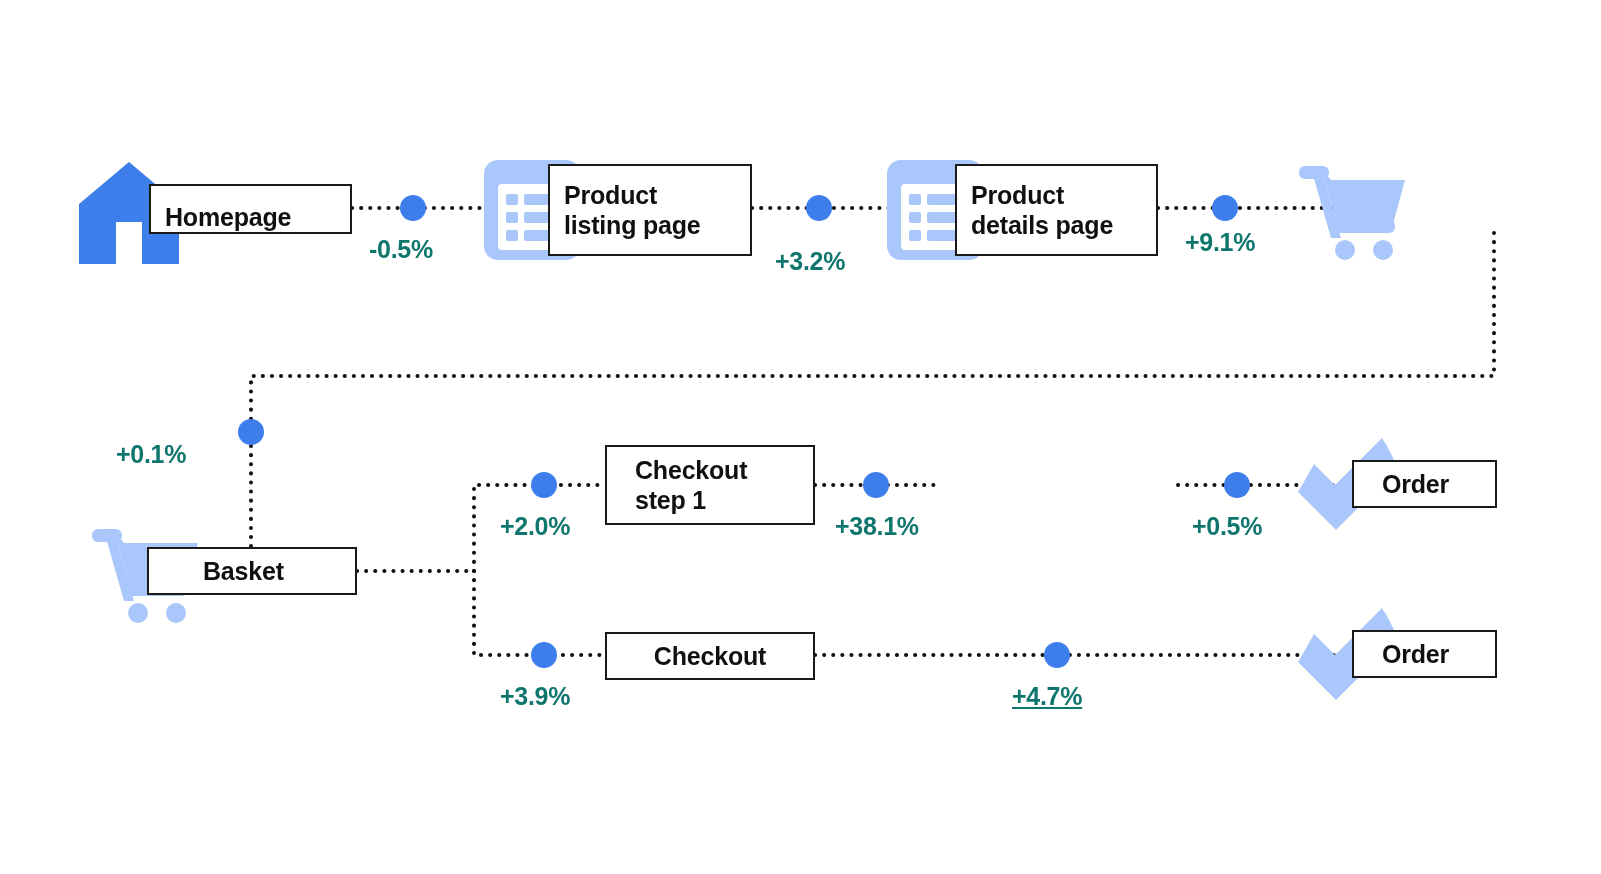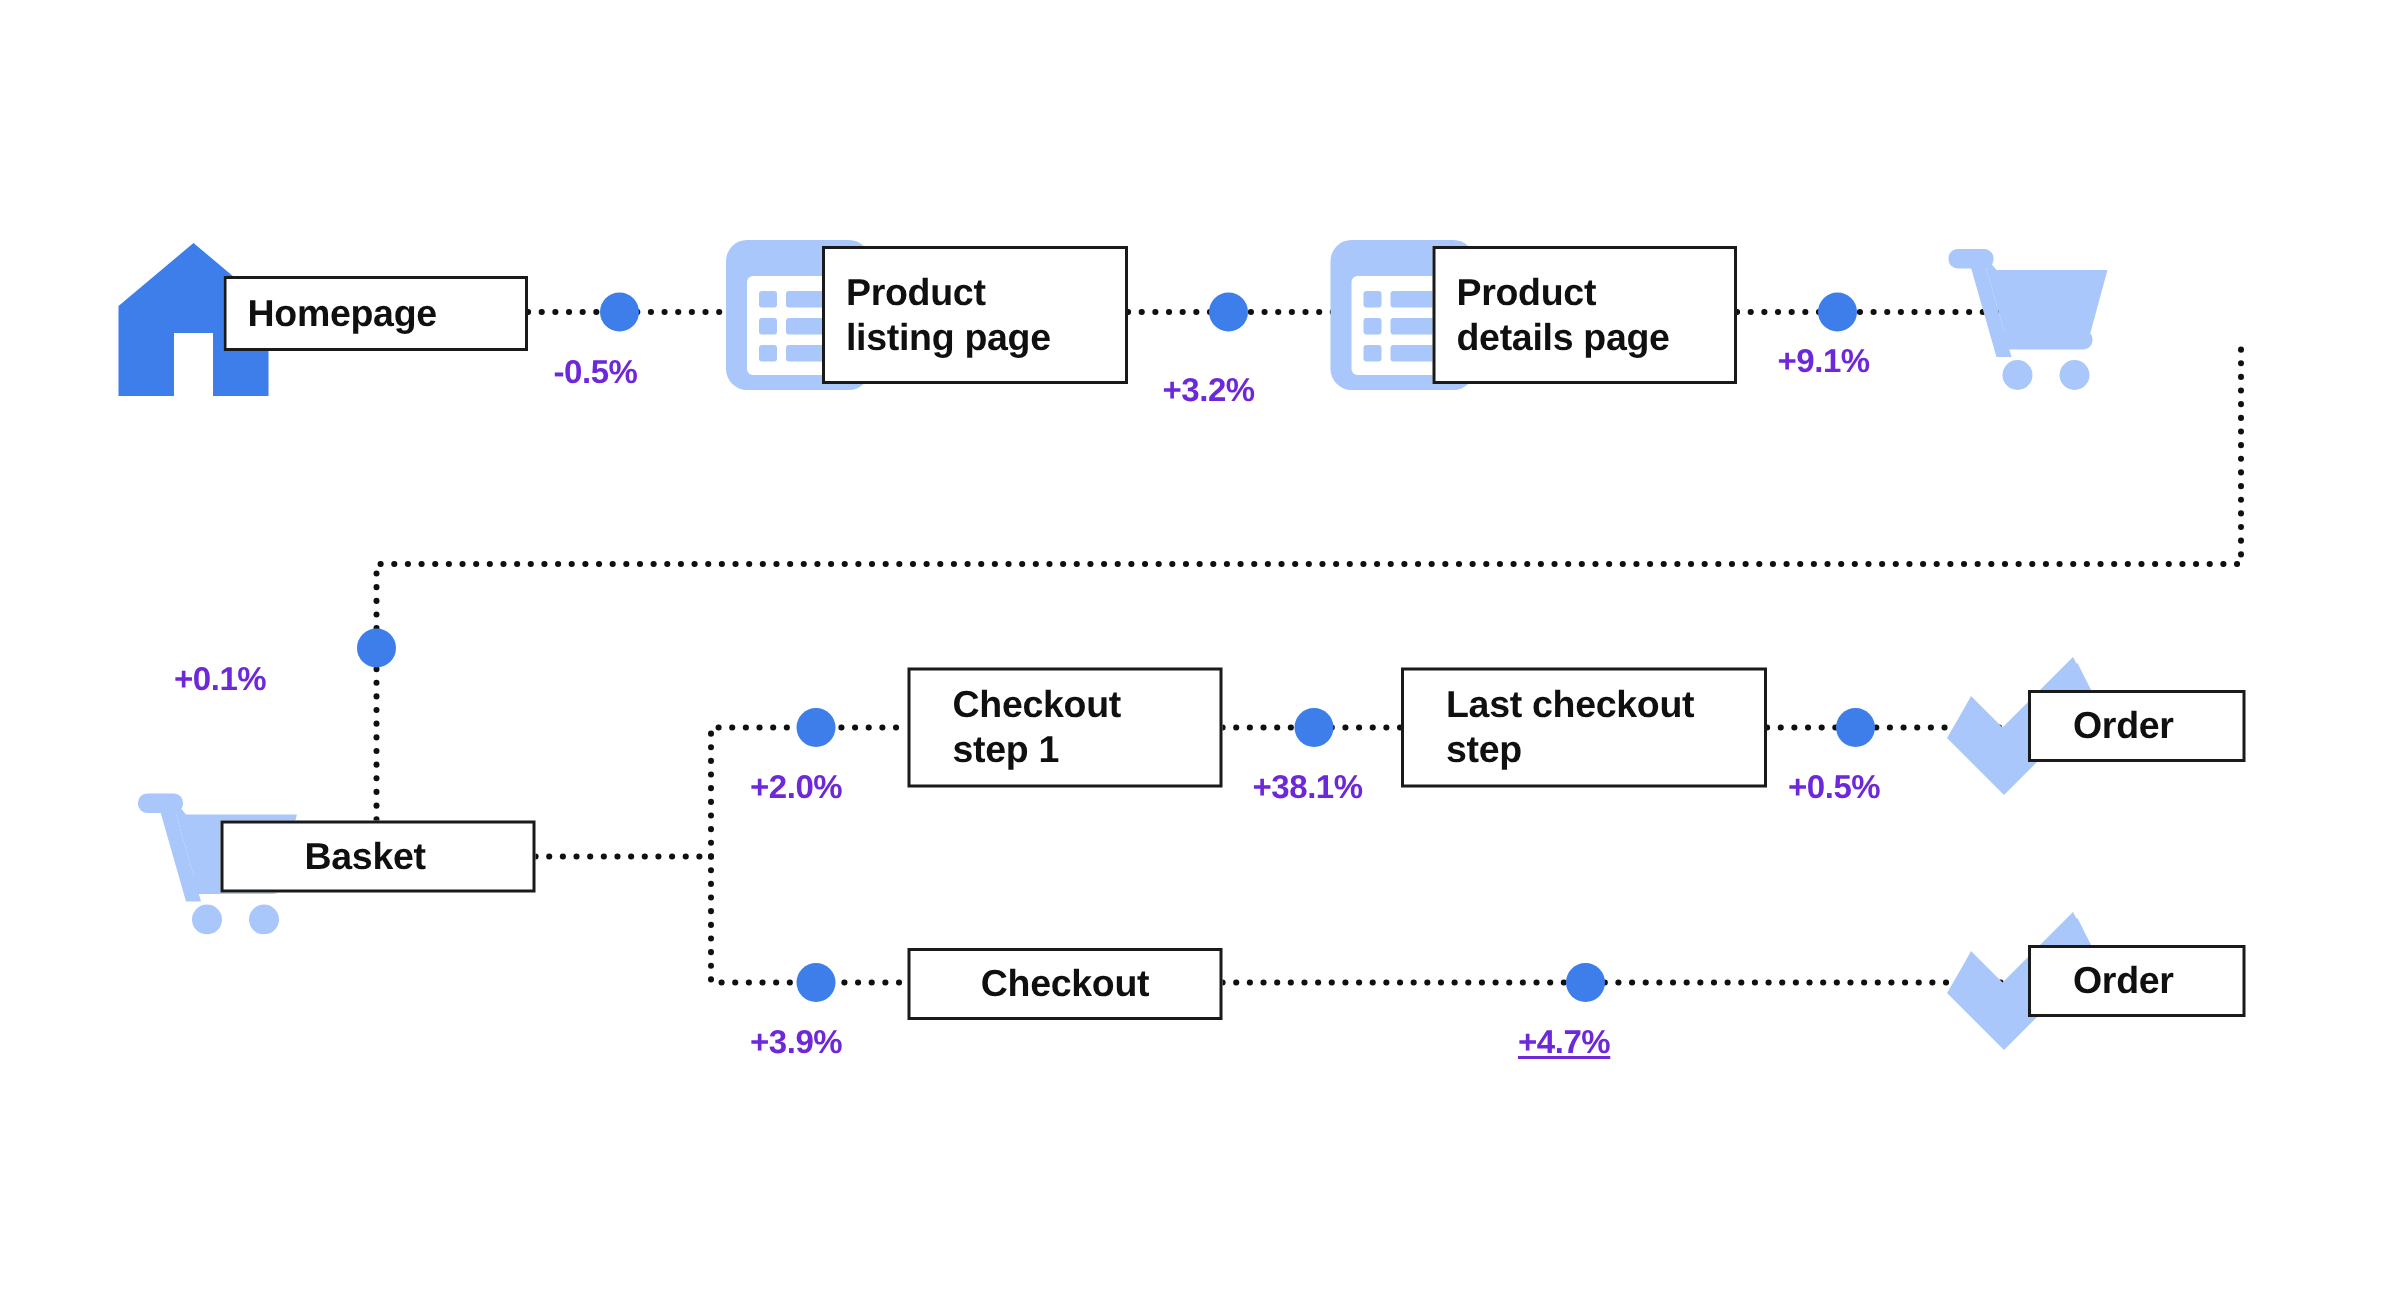--- a/index.html
+++ b/index.html
@@ -42,22 +42,22 @@
     font-size: 25px;
     line-height: 30px;
     color: #101010;
     letter-spacing: -0.2px;
     white-space: pre-line;
   }
   .delta {
     position: absolute;
     font-family: "Liberation Sans", sans-serif;
     font-weight: bold;
-    font-size: 22px;
-    color: #6d28d9;
+    font-size: 25px;
+    color: #0f766e;
     letter-spacing: -0.3px;
     white-space: nowrap;
     z-index: 7;
   }
   .delta.right-align {
     text-align: right;
   }
   .dot {
     position: absolute;
     width: 26px;
@@ -177,21 +177,21 @@
   <span class="dot" style="left:400px; top:195px; background:#3d7eea;"></span>
   <span class="dot" style="left:806px; top:195px; background:#3d7eea;"></span>
   <span class="dot" style="left:1212px; top:195px; background:#3d7eea;"></span>
   <span class="dot" style="left:238px; top:419px; background:#3d7eea;"></span>
   <span class="dot" style="left:531px; top:472px; background:#3d7eea;"></span>
   <span class="dot" style="left:863px; top:472px; background:#3d7eea;"></span>
   <span class="dot" style="left:1224px; top:472px; background:#3d7eea;"></span>
   <span class="dot" style="left:531px; top:642px; background:#3d7eea;"></span>
   <span class="dot" style="left:1044px; top:642px; background:#3d7eea;"></span>
 
-  <div class="node-box" style="left:149px; top:184px; width:203px; height:50px;">
+  <div class="node-box" style="left:149px; top:184px; width:203px; height:50px;align-items:flex-end;">
     <span class="node-label">Homepage</span>
   </div>
 
   <div class="node-box" style="left:548px; top:164px; width:204px; height:92px;">
     <span class="node-label">Product
 listing page</span>
   </div>
 
   <div class="node-box" style="left:955px; top:164px; width:203px; height:92px;">
     <span class="node-label">Product
@@ -201,24 +201,20 @@
 
   <div class="node-box" style="left:147px; top:547px; width:210px; height:48px;">
     <span class="node-label" style="margin-left:40px;">Basket</span>
   </div>
 
   <div class="node-box" style="left:605px; top:445px; width:210px; height:80px;">
     <span class="node-label" style="margin-left:14px;">Checkout
 step 1</span>
   </div>
 
-  <div class="node-box" style="left:934px; top:445px; width:244px; height:80px;">
-    <span class="node-label" style="margin-left:14px;">Last checkout
-step</span>
-  </div>
 
   <div class="node-box" style="left:1352px; top:460px; width:145px; height:48px;">
     <span class="node-label" style="margin-left:14px;">Order</span>
   </div>
 
   <div class="node-box" style="left:605px; top:632px; width:210px; height:48px; padding-left:0; justify-content:center;">
     <span class="node-label">Checkout</span>
   </div>
 
   <div class="node-box" style="left:1352px; top:630px; width:145px; height:48px;">

